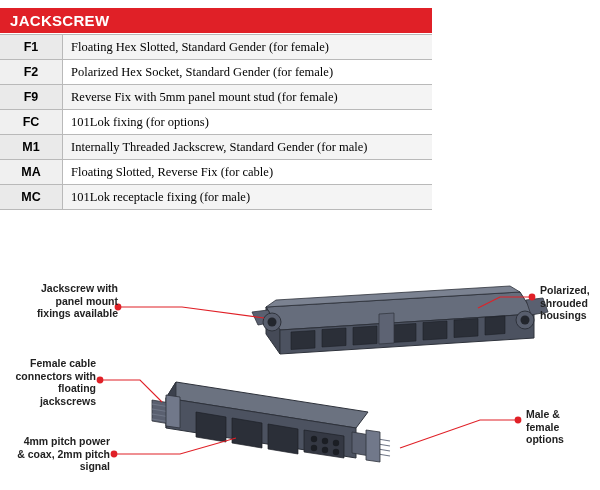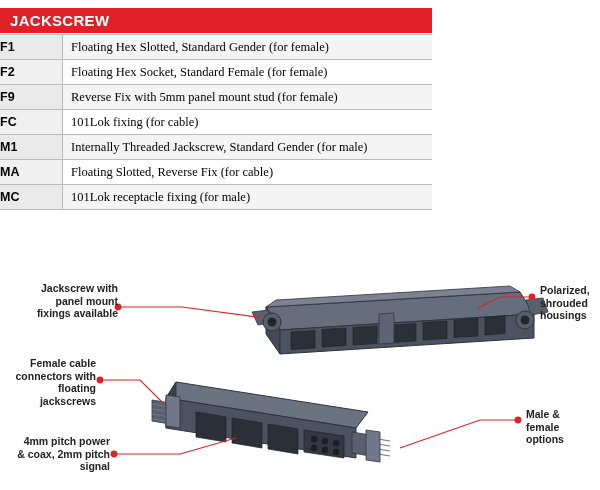--- a/index.html
+++ b/index.html
@@ -41,21 +41,21 @@
   table.jack td {
     border: 1px solid #b9b9b9;
     font-size: 12.5px;
     color: #000000;
     height: 24px;
     padding: 0;
     vertical-align: middle;
   }
   table.jack td.code {
     width: 62px;
-    text-align: left;
+    text-align: center;
     font-weight: bold;
     background: #f0f0f0;
     border-left: none;
   }
   table.jack td.desc {
     padding-left: 8px;
     background: #ffffff;
     border-right: none;
     font-family: Liberation Serif, serif;
   }
@@ -92,29 +92,29 @@
 <div class="table-wrap">
   <div class="table-header">JACKSCREW</div>
   <table class="jack">
     <tbody>
       <tr>
         <td class="code">F1</td>
         <td class="desc">Floating Hex Slotted, Standard Gender (for female)</td>
       </tr>
       <tr>
         <td class="code">F2</td>
-        <td class="desc">Floating Hex Socket, Standard Female (for female)</td>
+        <td class="desc">Polarized Hex Socket, Standard Gender (for female)</td>
       </tr>
       <tr>
         <td class="code">F9</td>
         <td class="desc">Reverse Fix with 5mm panel mount stud (for female)</td>
       </tr>
       <tr>
         <td class="code">FC</td>
-        <td class="desc">101Lok fixing (for cable)</td>
+        <td class="desc">101Lok fixing (for options)</td>
       </tr>
       <tr>
         <td class="code">M1</td>
         <td class="desc">Internally Threaded Jackscrew, Standard Gender (for male)</td>
       </tr>
       <tr>
         <td class="code">MA</td>
         <td class="desc">Floating Slotted, Reverse Fix (for cable)</td>
       </tr>
       <tr>

